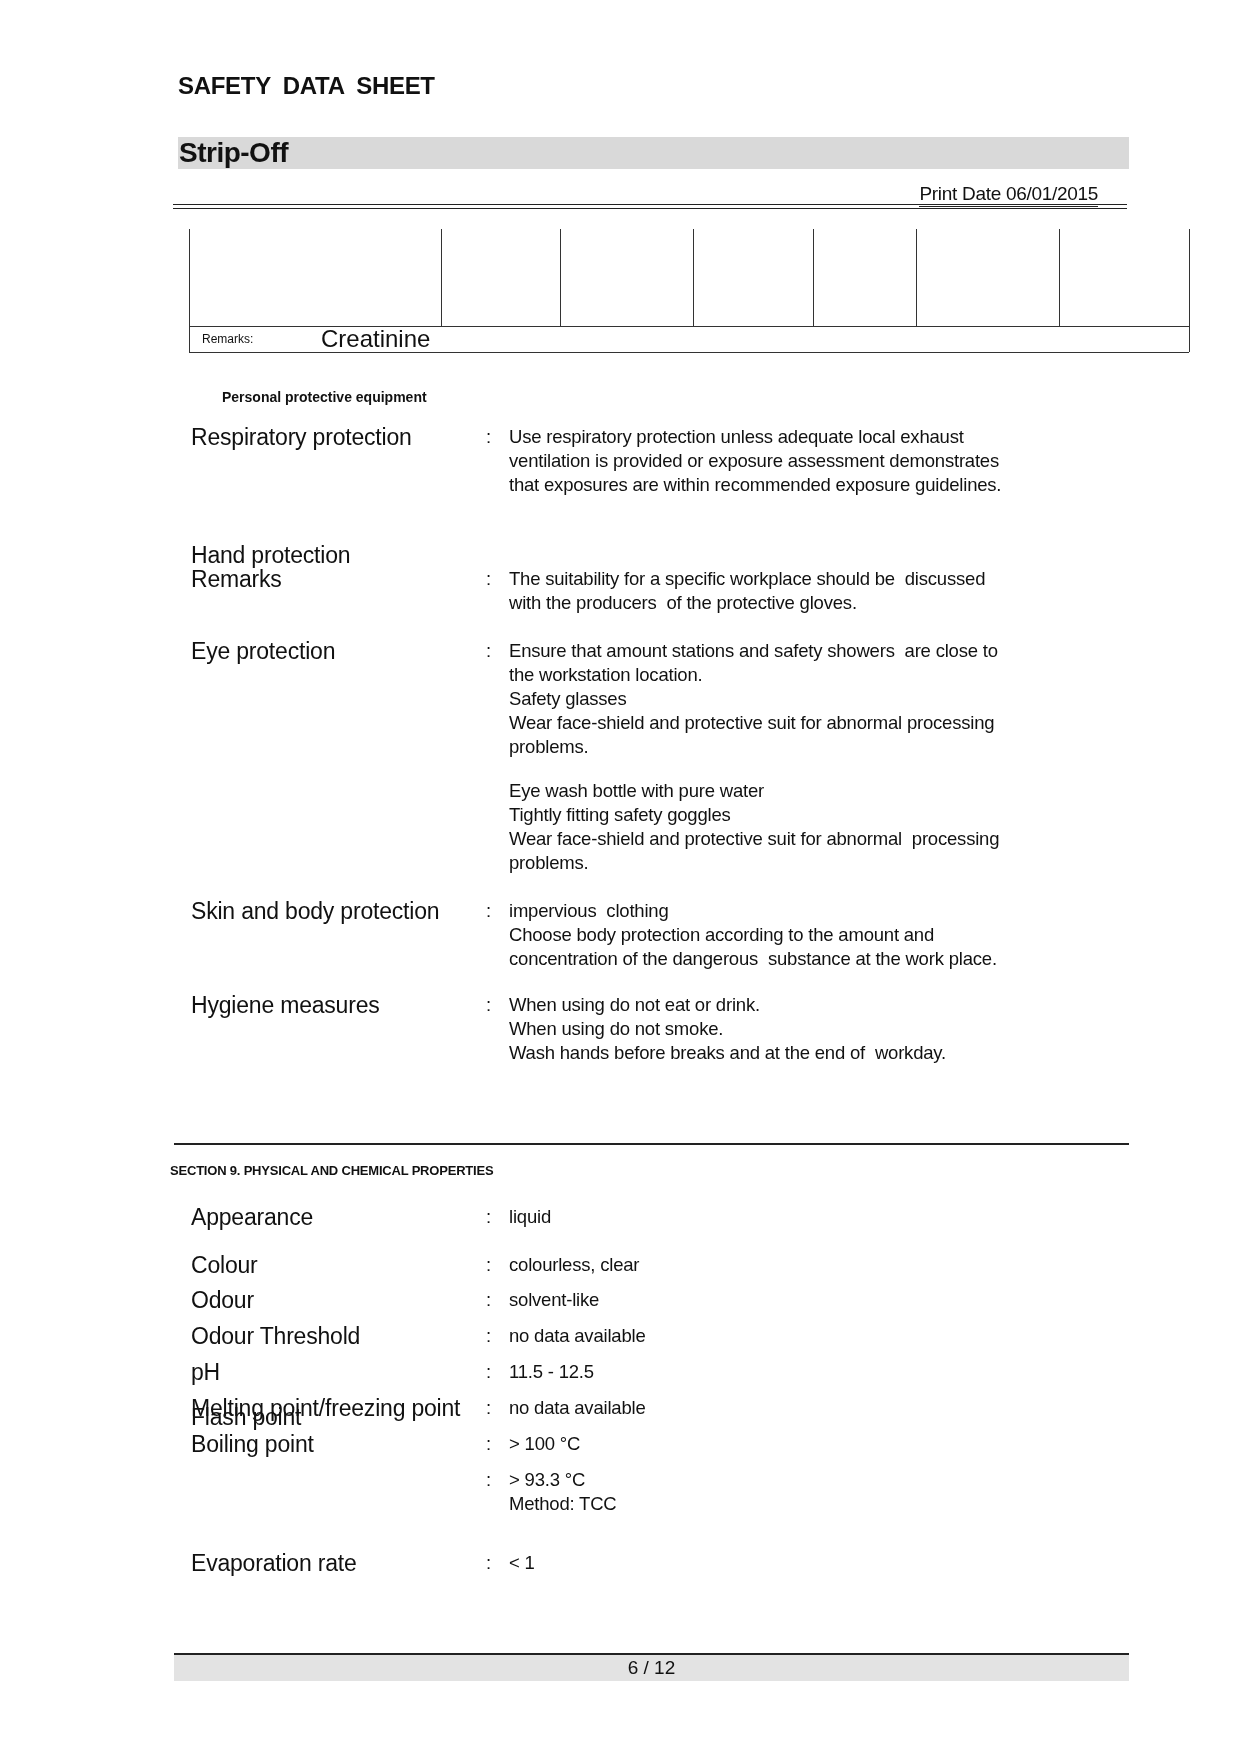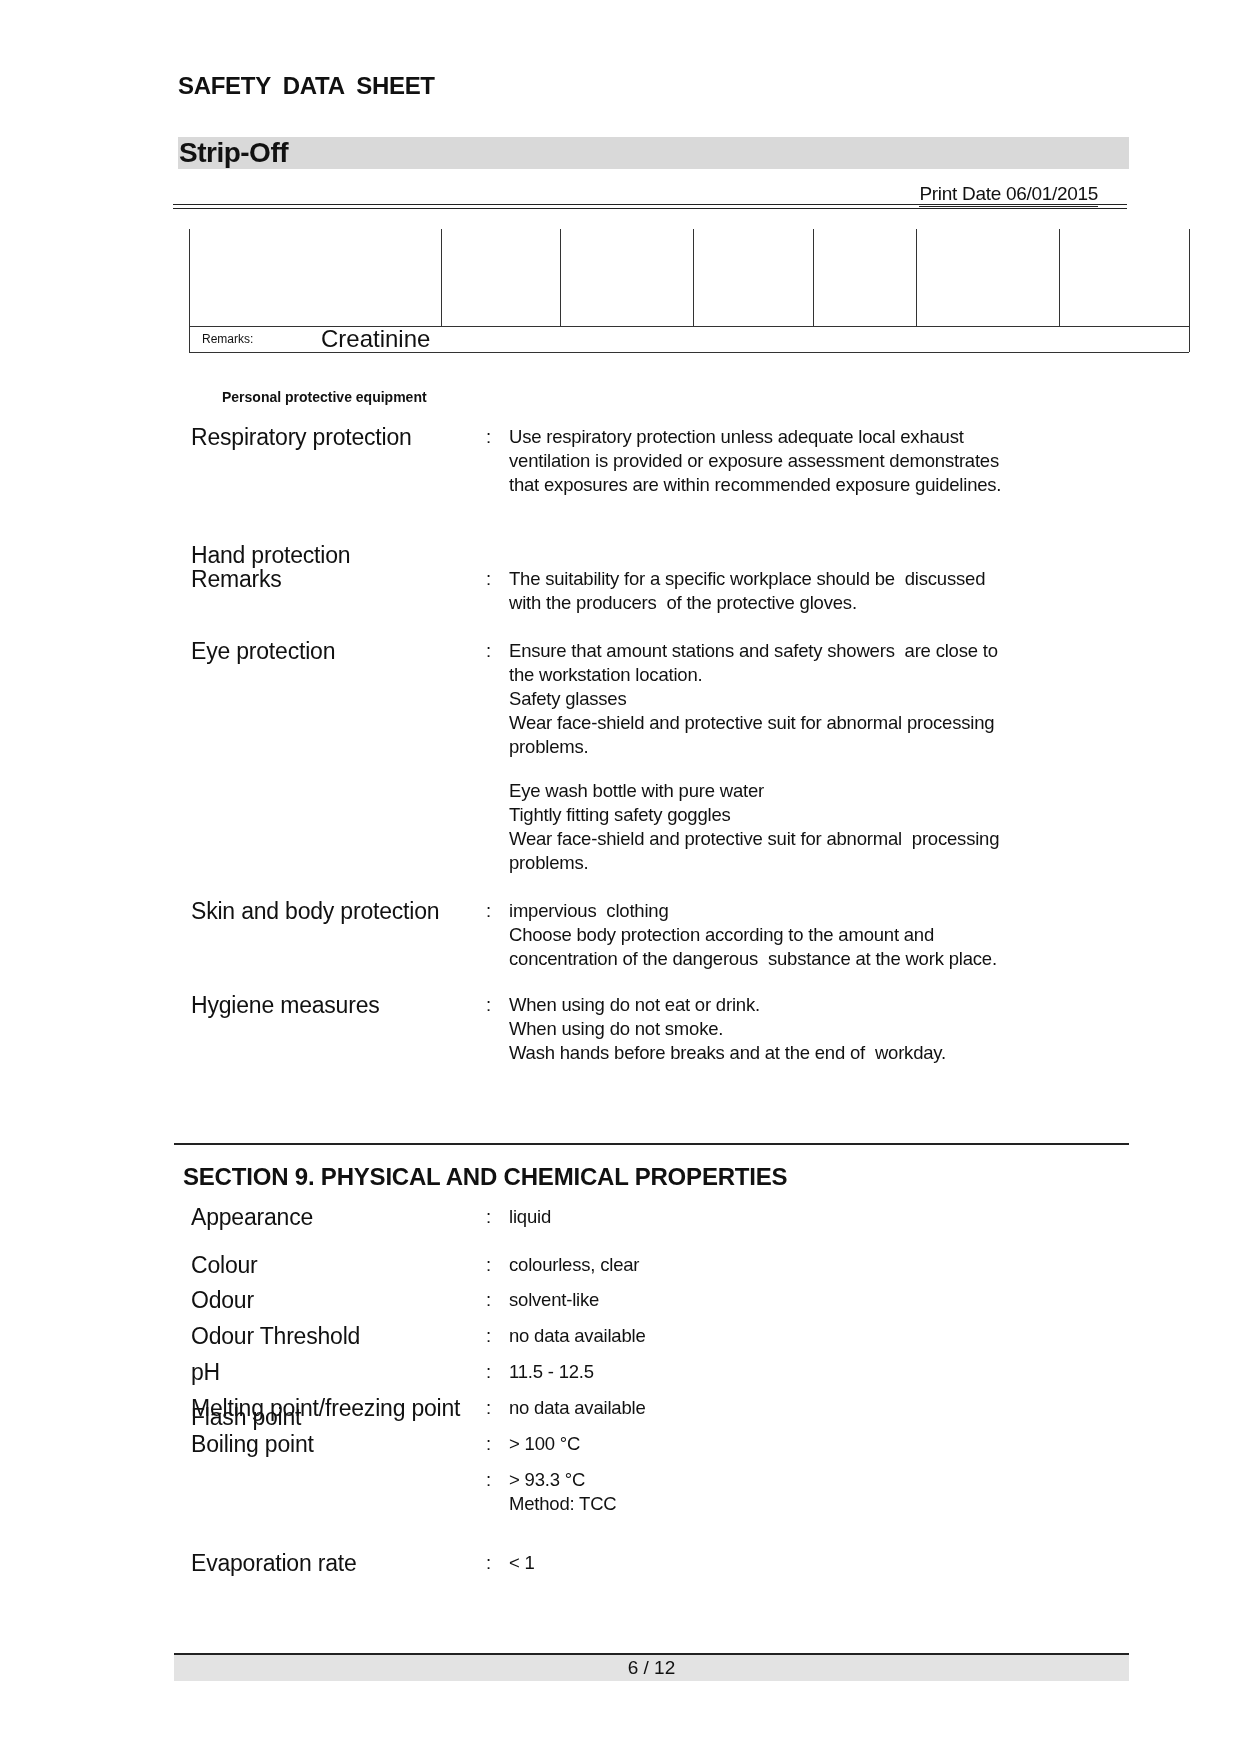--- a/index.html
+++ b/index.html
@@ -20,21 +20,21 @@
   .cell-note { position:absolute; left:624px; top:0; width:100px; text-align:center; font-size:18px; line-height:23.5px; }
   .remarks-label { position:absolute; left:13px; top:98px; font-size:12px; line-height:24px; }
   .remarks-value { position:absolute; left:132px; top:98px; font-size:24px; line-height:24px; }
 
   .ppe-heading { left:191px; top:389px; font-size:14px; font-weight:bold; }
   .row-label { position:absolute; left:191px; font-size:23px; line-height:24px; letter-spacing:-0.2px; }
   .row-colon { position:absolute; left:486px; font-size:18.5px; line-height:24px; }
   .row-value { position:absolute; left:509px; font-size:18.5px; line-height:24px; letter-spacing:-0.2px; white-space:pre; }
 
   .sec-rule { left:143px; top:1143px; width:955px; height:0; border-top:2px solid #222; }
-  .sec-title { left:152px; top:1163px; font-size:24px; font-weight:bold; letter-spacing:-0.2px; }
+  .sec-title { left:139px; top:1163px; font-size:13px; font-weight:bold; letter-spacing:-0.2px; }
 
   .foot-rule { left:143px; top:1653px; width:955px; height:0; border-top:2px solid #222; }
   .foot-bar { left:143px; top:1655px; width:955px; height:26px; background:#e3e3e3; }
   .page-num { left:143px; top:1655px; width:955px; text-align:center; font-size:19px; line-height:26px; }
 </style>
 </head>
 <body>
 
 <div class="abs doc-title">SAFETY   DATA SHEET</div>
 <div class="abs product-bar"></div>

